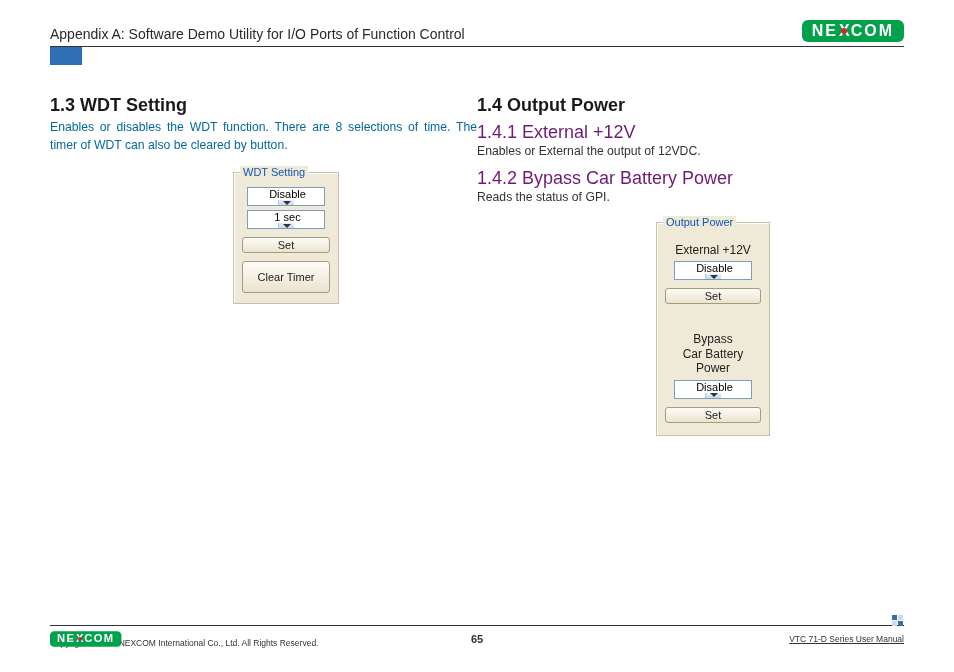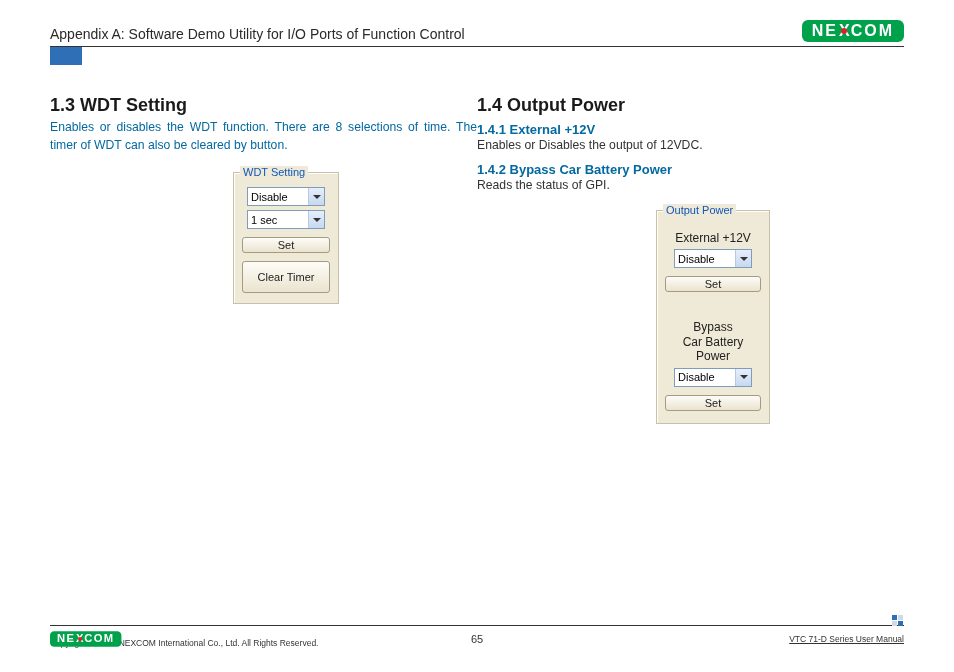--- a/index.html
+++ b/index.html
@@ -88,24 +88,24 @@
     margin: 0 0 3px 0;
     color: #1a1a1a;
   }
   .section-body {
     font-size: 12.2px;
     line-height: 1.45;
     color: #0369a1;
     text-align: justify;
   }
   .subheading {
-    font-size: 13px;
-    font-weight: 700;
+    font-size: 18px;
+    font-weight: 400;
     margin: 6px 0 1px 0;
-    color: #0369a1;
+    color: #701a75;
   }
   .sub-body {
     font-size: 12.2px;
     color: #333;
     margin-bottom: 10px;
   }
   .panel-wrap {
     text-align: center;
     margin-top: 18px;
   }
@@ -137,20 +137,21 @@
     width: 78px;
     height: 19px;
     background: #fff;
     border: 1px solid #7f9db9;
     margin: 4px auto;
     display: flex;
     align-items: center;
     font-size: 11px;
     color: #000;
     box-sizing: border-box;
+    flex-direction: column;
   }
   .win-select .sel-text {
     flex: 1;
     padding-left: 3px;
     text-align: left;
   }
   .win-select .sel-btn {
     width: 15px;
     height: 100%;
     background: linear-gradient(#e6eefb, #c6d8f0);
@@ -210,21 +211,21 @@
   .footer-left {
     display: flex;
     align-items: center;
     gap: 10px;
   }
   .logo-small {
     transform: scale(0.7);
     transform-origin: left center;
   }
   .footer-center {
-    font-weight: 400;
+    font-weight: 700;
     font-size: 11px;
     position: absolute;
     left: 50%;
     transform: translateX(-50%);
   }
   .footer-right {
     text-align: right;
     text-decoration: underline;
   }
   .corner-block {
@@ -289,21 +290,21 @@
             <span>Clear Timer</span>
           </div>
         </div>
       </div>
     </div>
 
     <div class="col">
       <h2 class="section-heading">1.4  Output Power</h2>
 
       <div class="subheading">1.4.1  External +12V</div>
-      <div class="sub-body">Enables or Disables the output of 12VDC.</div>
+      <div class="sub-body">Enables or External the output of 12VDC.</div>
 
       <div class="subheading">1.4.2  Bypass Car Battery Power</div>
       <div class="sub-body">Reads the status of GPI.</div>
 
       <div class="panel-wrap">
         <div class="win-panel output">
           <div class="panel-legend">Output Power</div>
 
           <div class="panel-label">External +12V</div>
           <div class="win-select">

